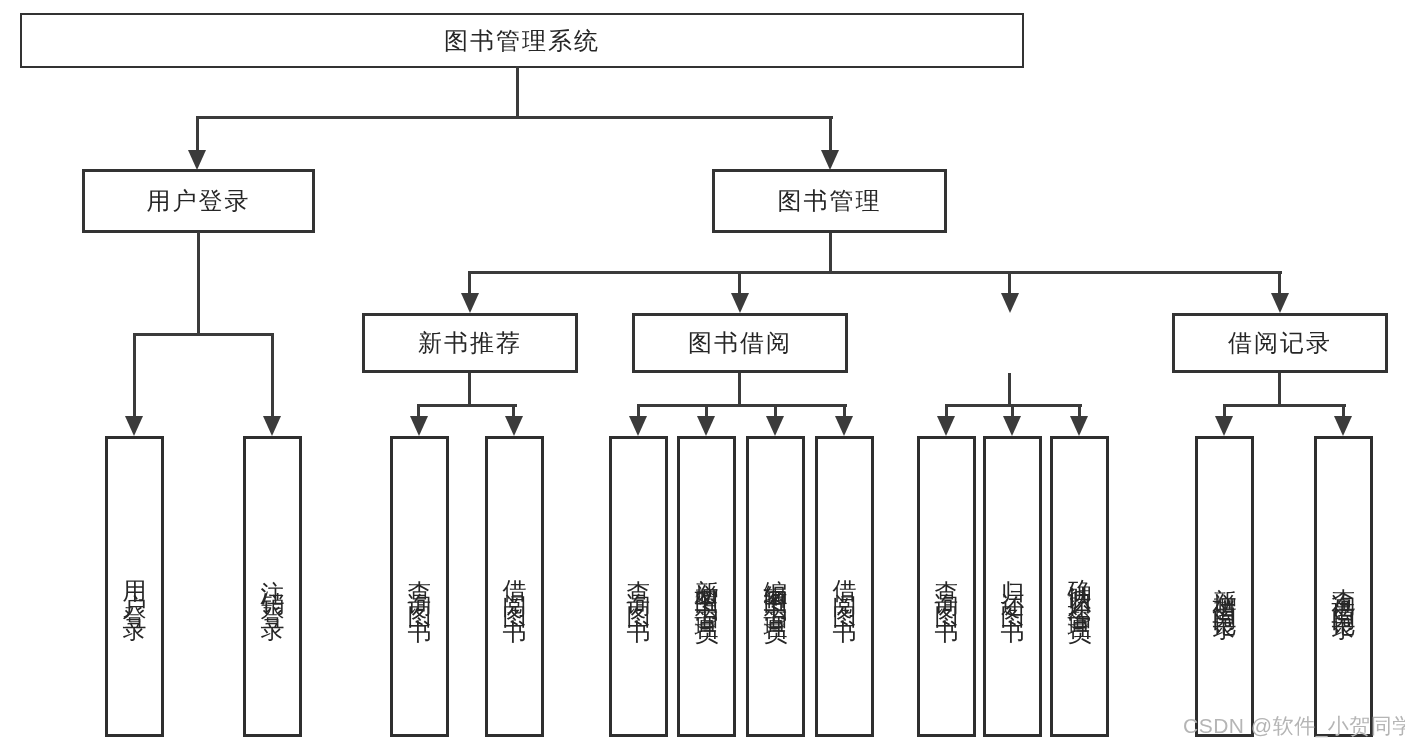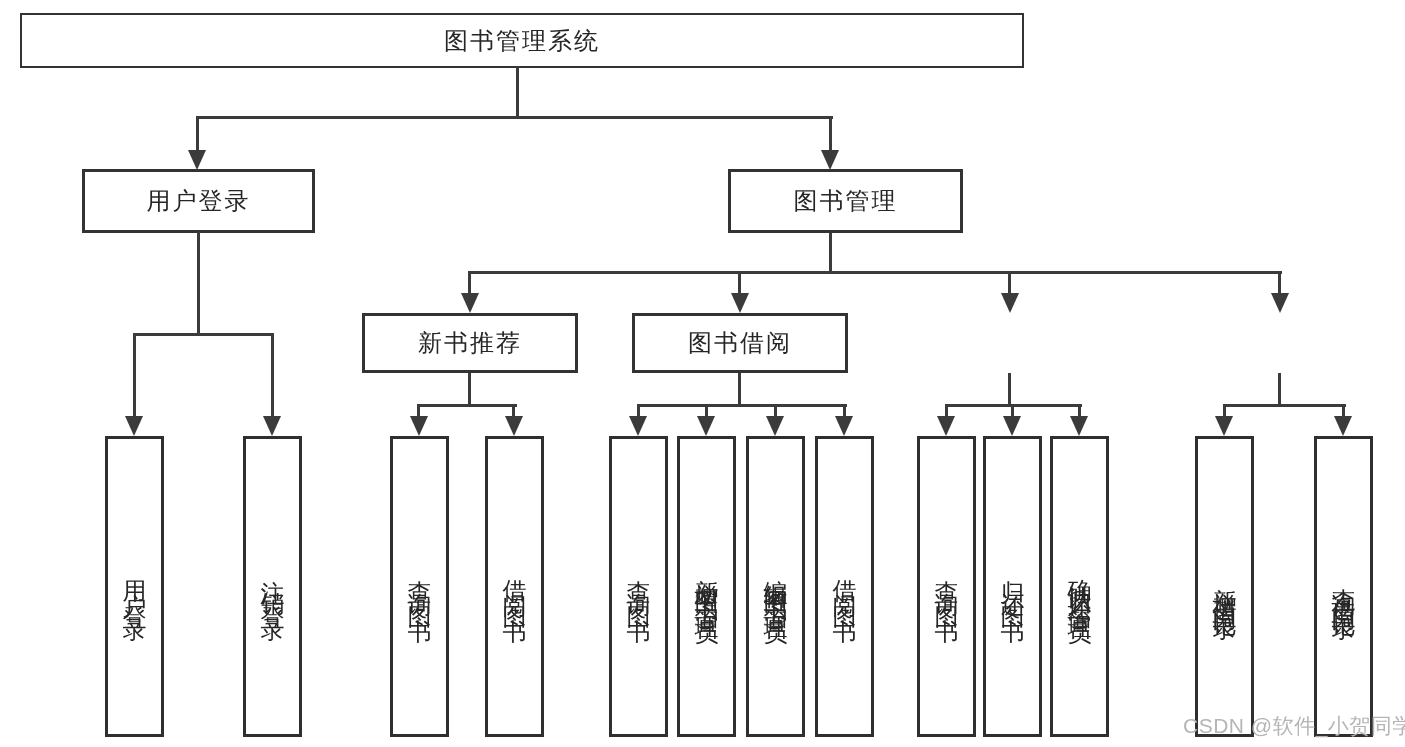--- a/index.html
+++ b/index.html
@@ -28,29 +28,32 @@
 
 <div class="canvas">
 
   <div class="box" style="left:20px; top:13px; width:1004px; height:55px; border-width:2px;">
     <span>图书管理系统</span>
   </div>
 
   <div class="box" style="left:82px; top:169px; width:233px; height:64px;">
     <span>用户登录</span>
   </div>
-  <div class="box" style="left:712px; top:169px; width:235px; height:64px;margin-left:16px;">
+  <div class="box" style="left:712px; top:169px; width:235px; height:64px;">
     <span>图书管理</span>
   </div>
 
   <div class="box" style="left:362px; top:313px; width:216px; height:60px;">
     <span>新书推荐</span>
   </div>
   <div class="box" style="left:632px; top:313px; width:216px; height:60px;">
     <span>图书借阅</span>
+  </div>
+  <div class="box" style="left:1172px; top:313px; width:216px; height:60px;">
+    <span>借阅记录</span>
   </div>
 
   <div class="leaf" style="left:105px;">
     <span class="leaf-label" style="letter-spacing: 13px;">用户登录</span>
   </div>
   <div class="leaf" style="left:243px;">
     <span class="leaf-label" style="letter-spacing: 13px;">注销登录</span>
   </div>
 
   <div class="leaf" style="left:390px;">

